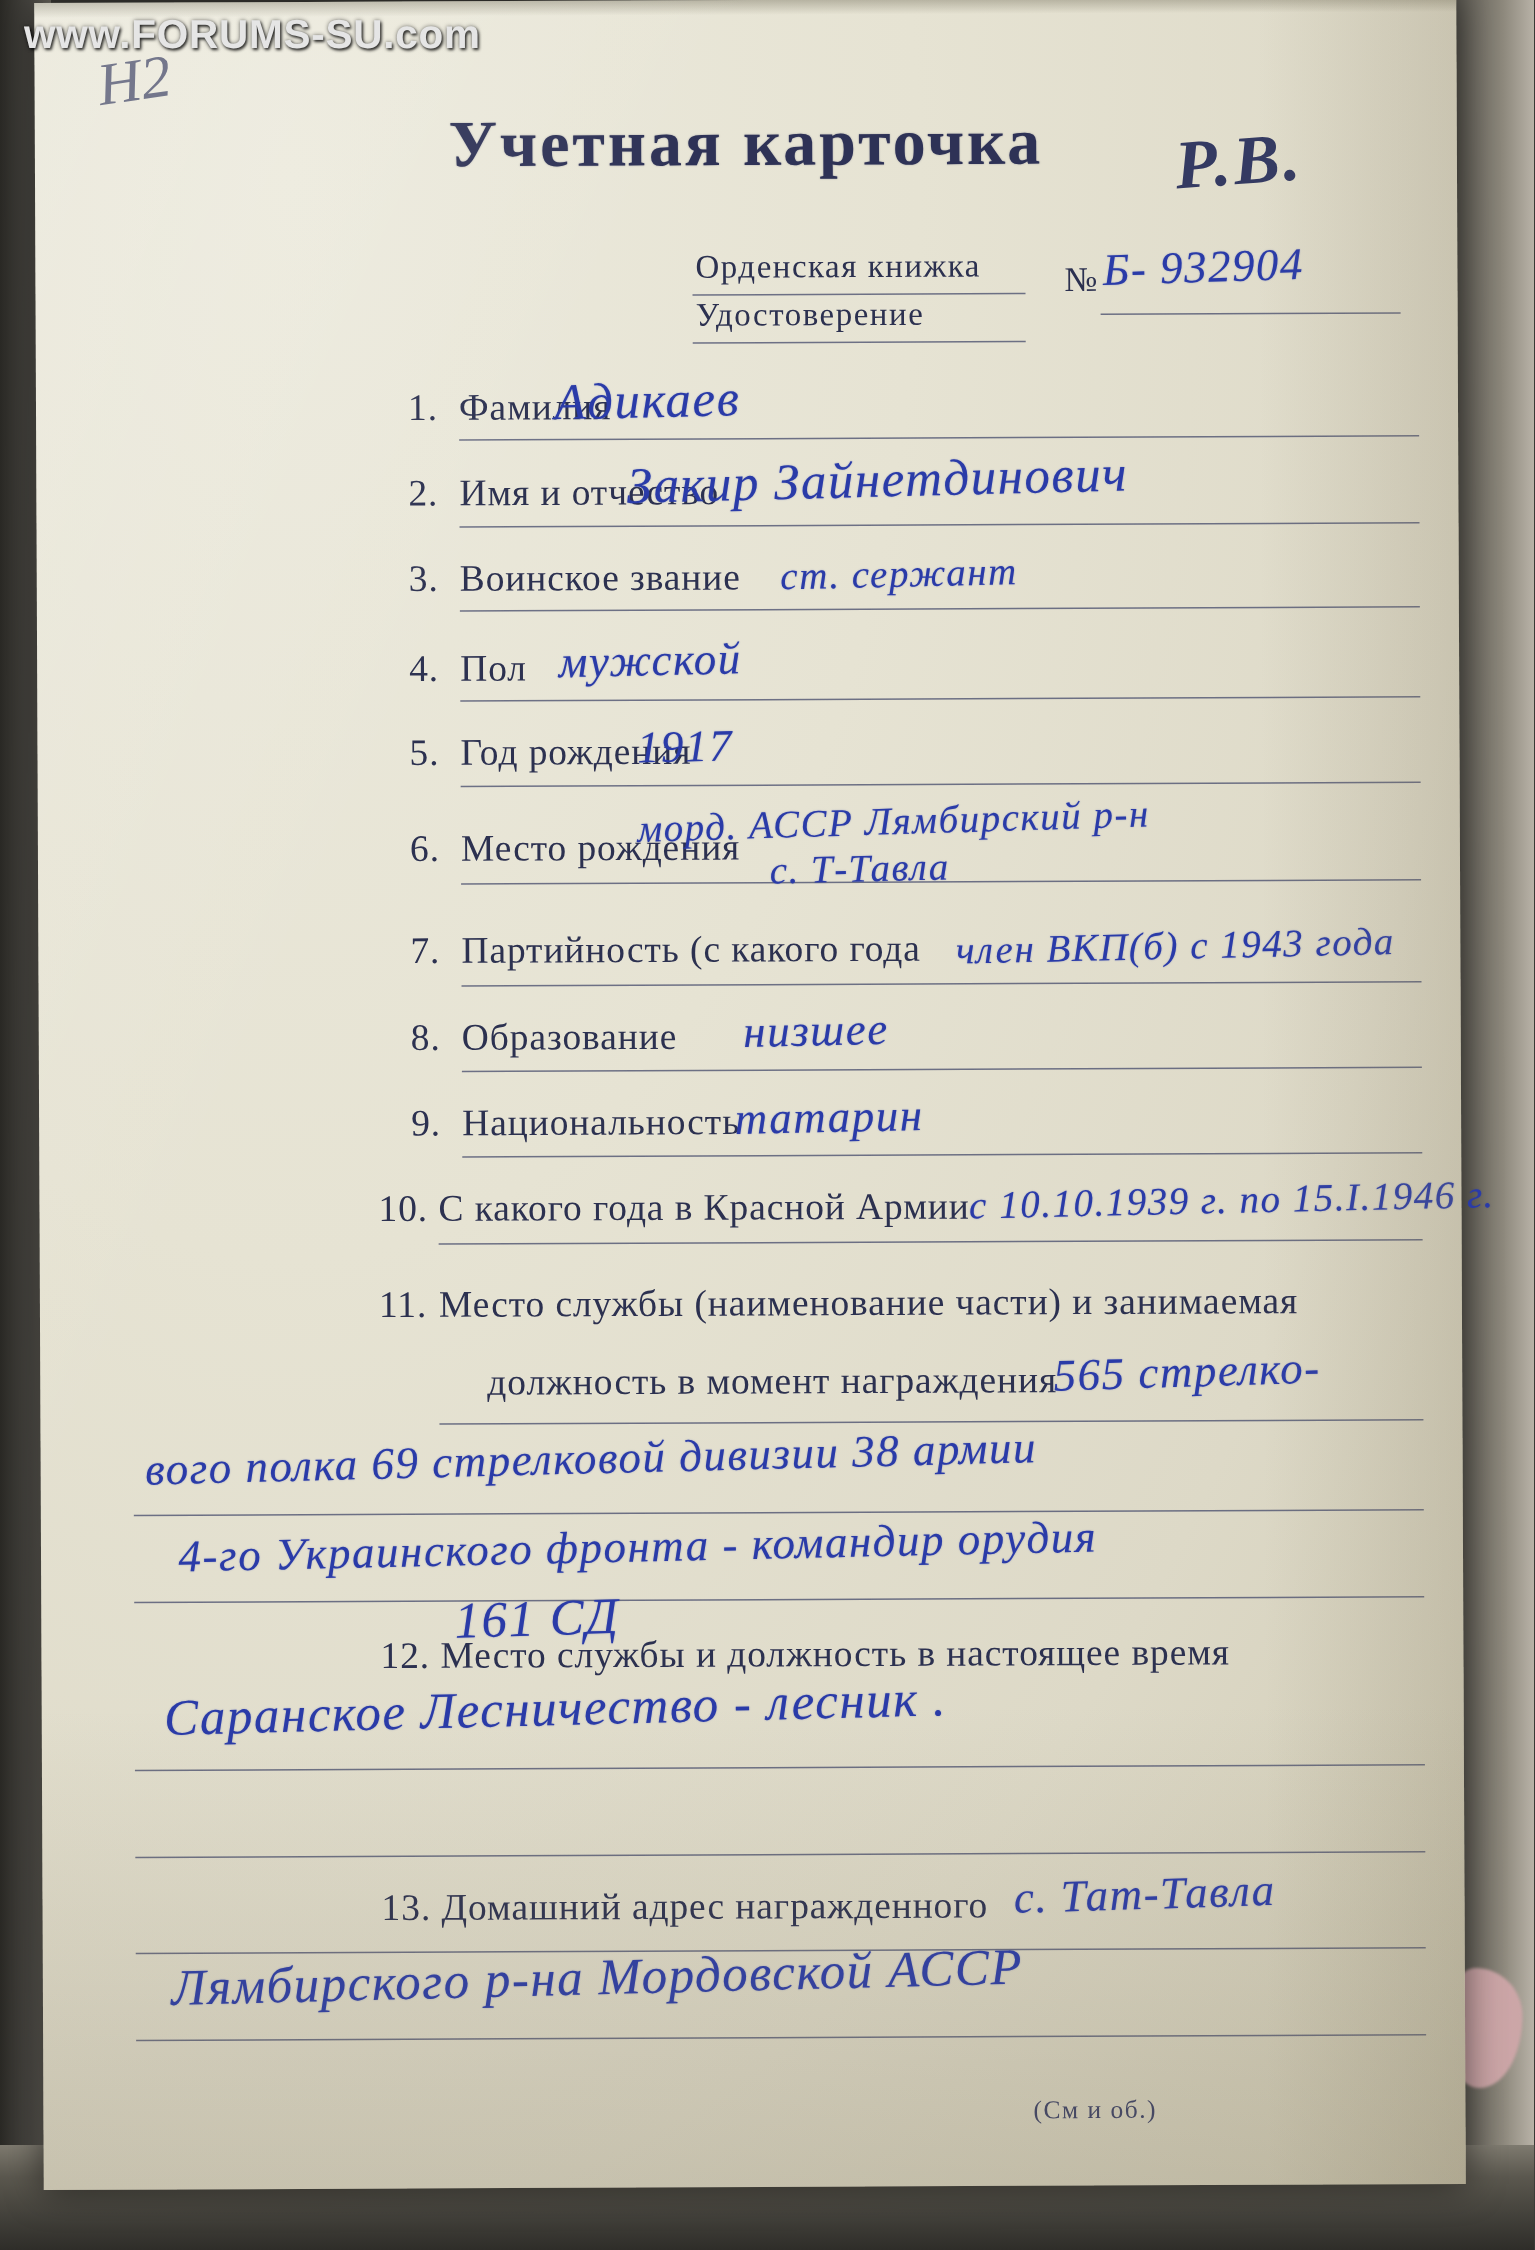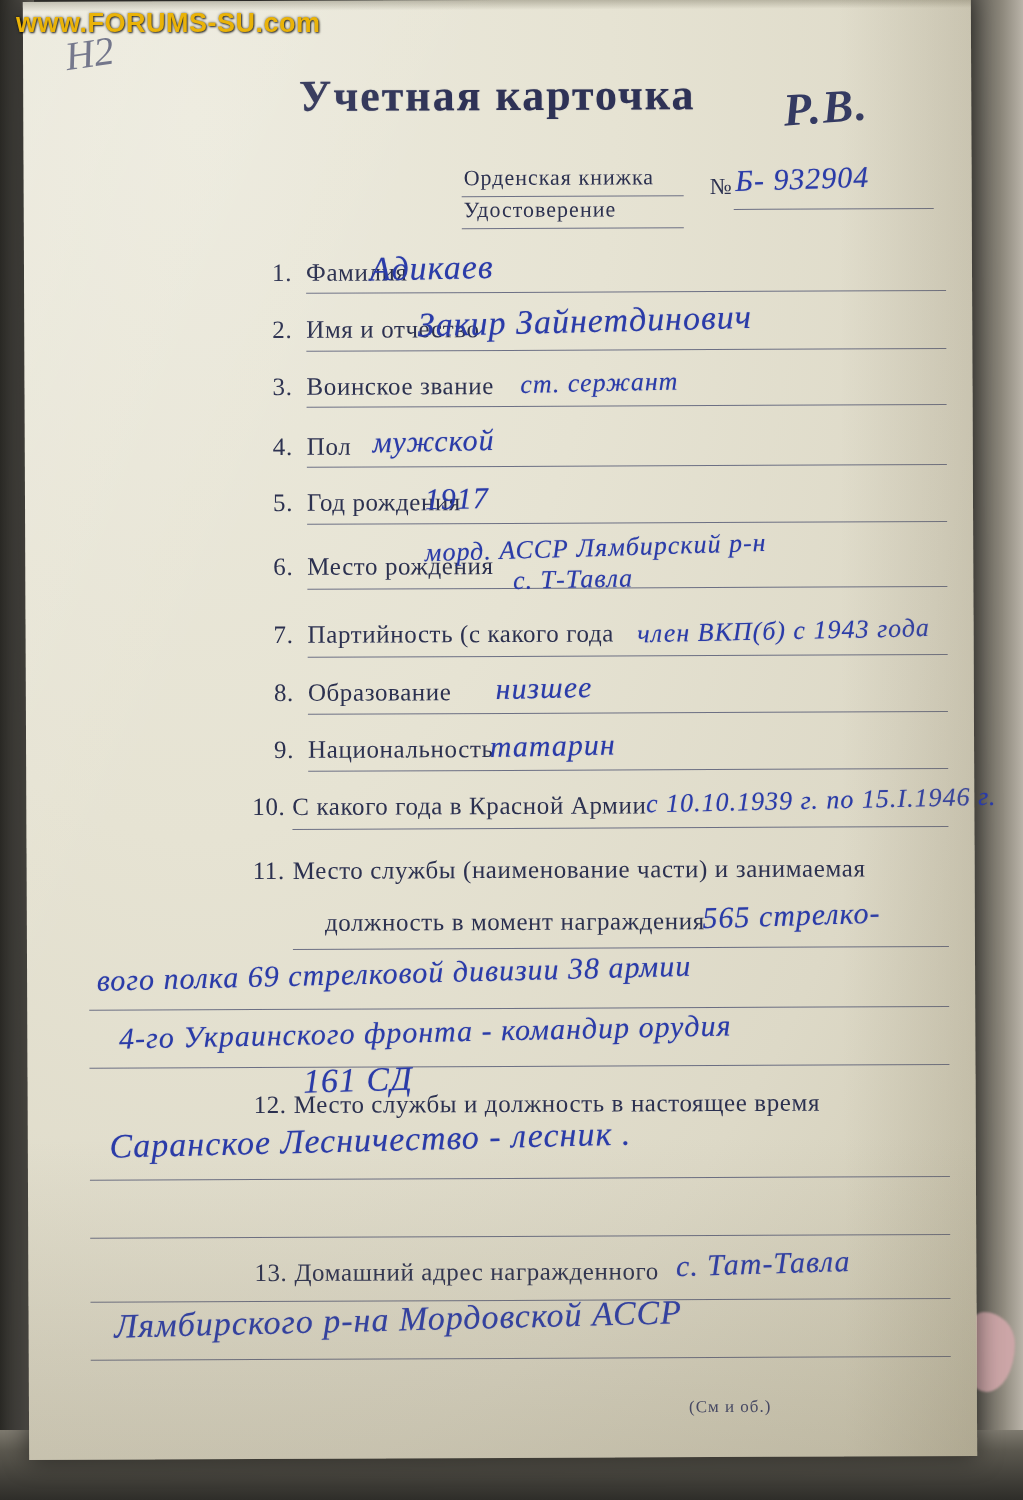--- a/index.html
+++ b/index.html
@@ -68,21 +68,21 @@
     background: linear-gradient(180deg, rgba(90,85,65,.35), rgba(90,85,65,0));
   }
   
   .watermark {
     position: absolute;
     left: 16px; top: 8px;
     font-family: "Liberation Sans", sans-serif;
     font-size: 27px;
     font-weight: bold;
     letter-spacing: .5px;
-    color: #eab308;
+    color: #e5e5e5;
     text-shadow: 1px 1px 2px rgba(0,0,0,.75), 0 0 3px rgba(0,0,0,.5);
     z-index: 40;
     white-space: nowrap;
   }
 
   
   .pr {
     position: absolute;
     color: #2c3150;
     font-family: "Liberation Serif", serif;

